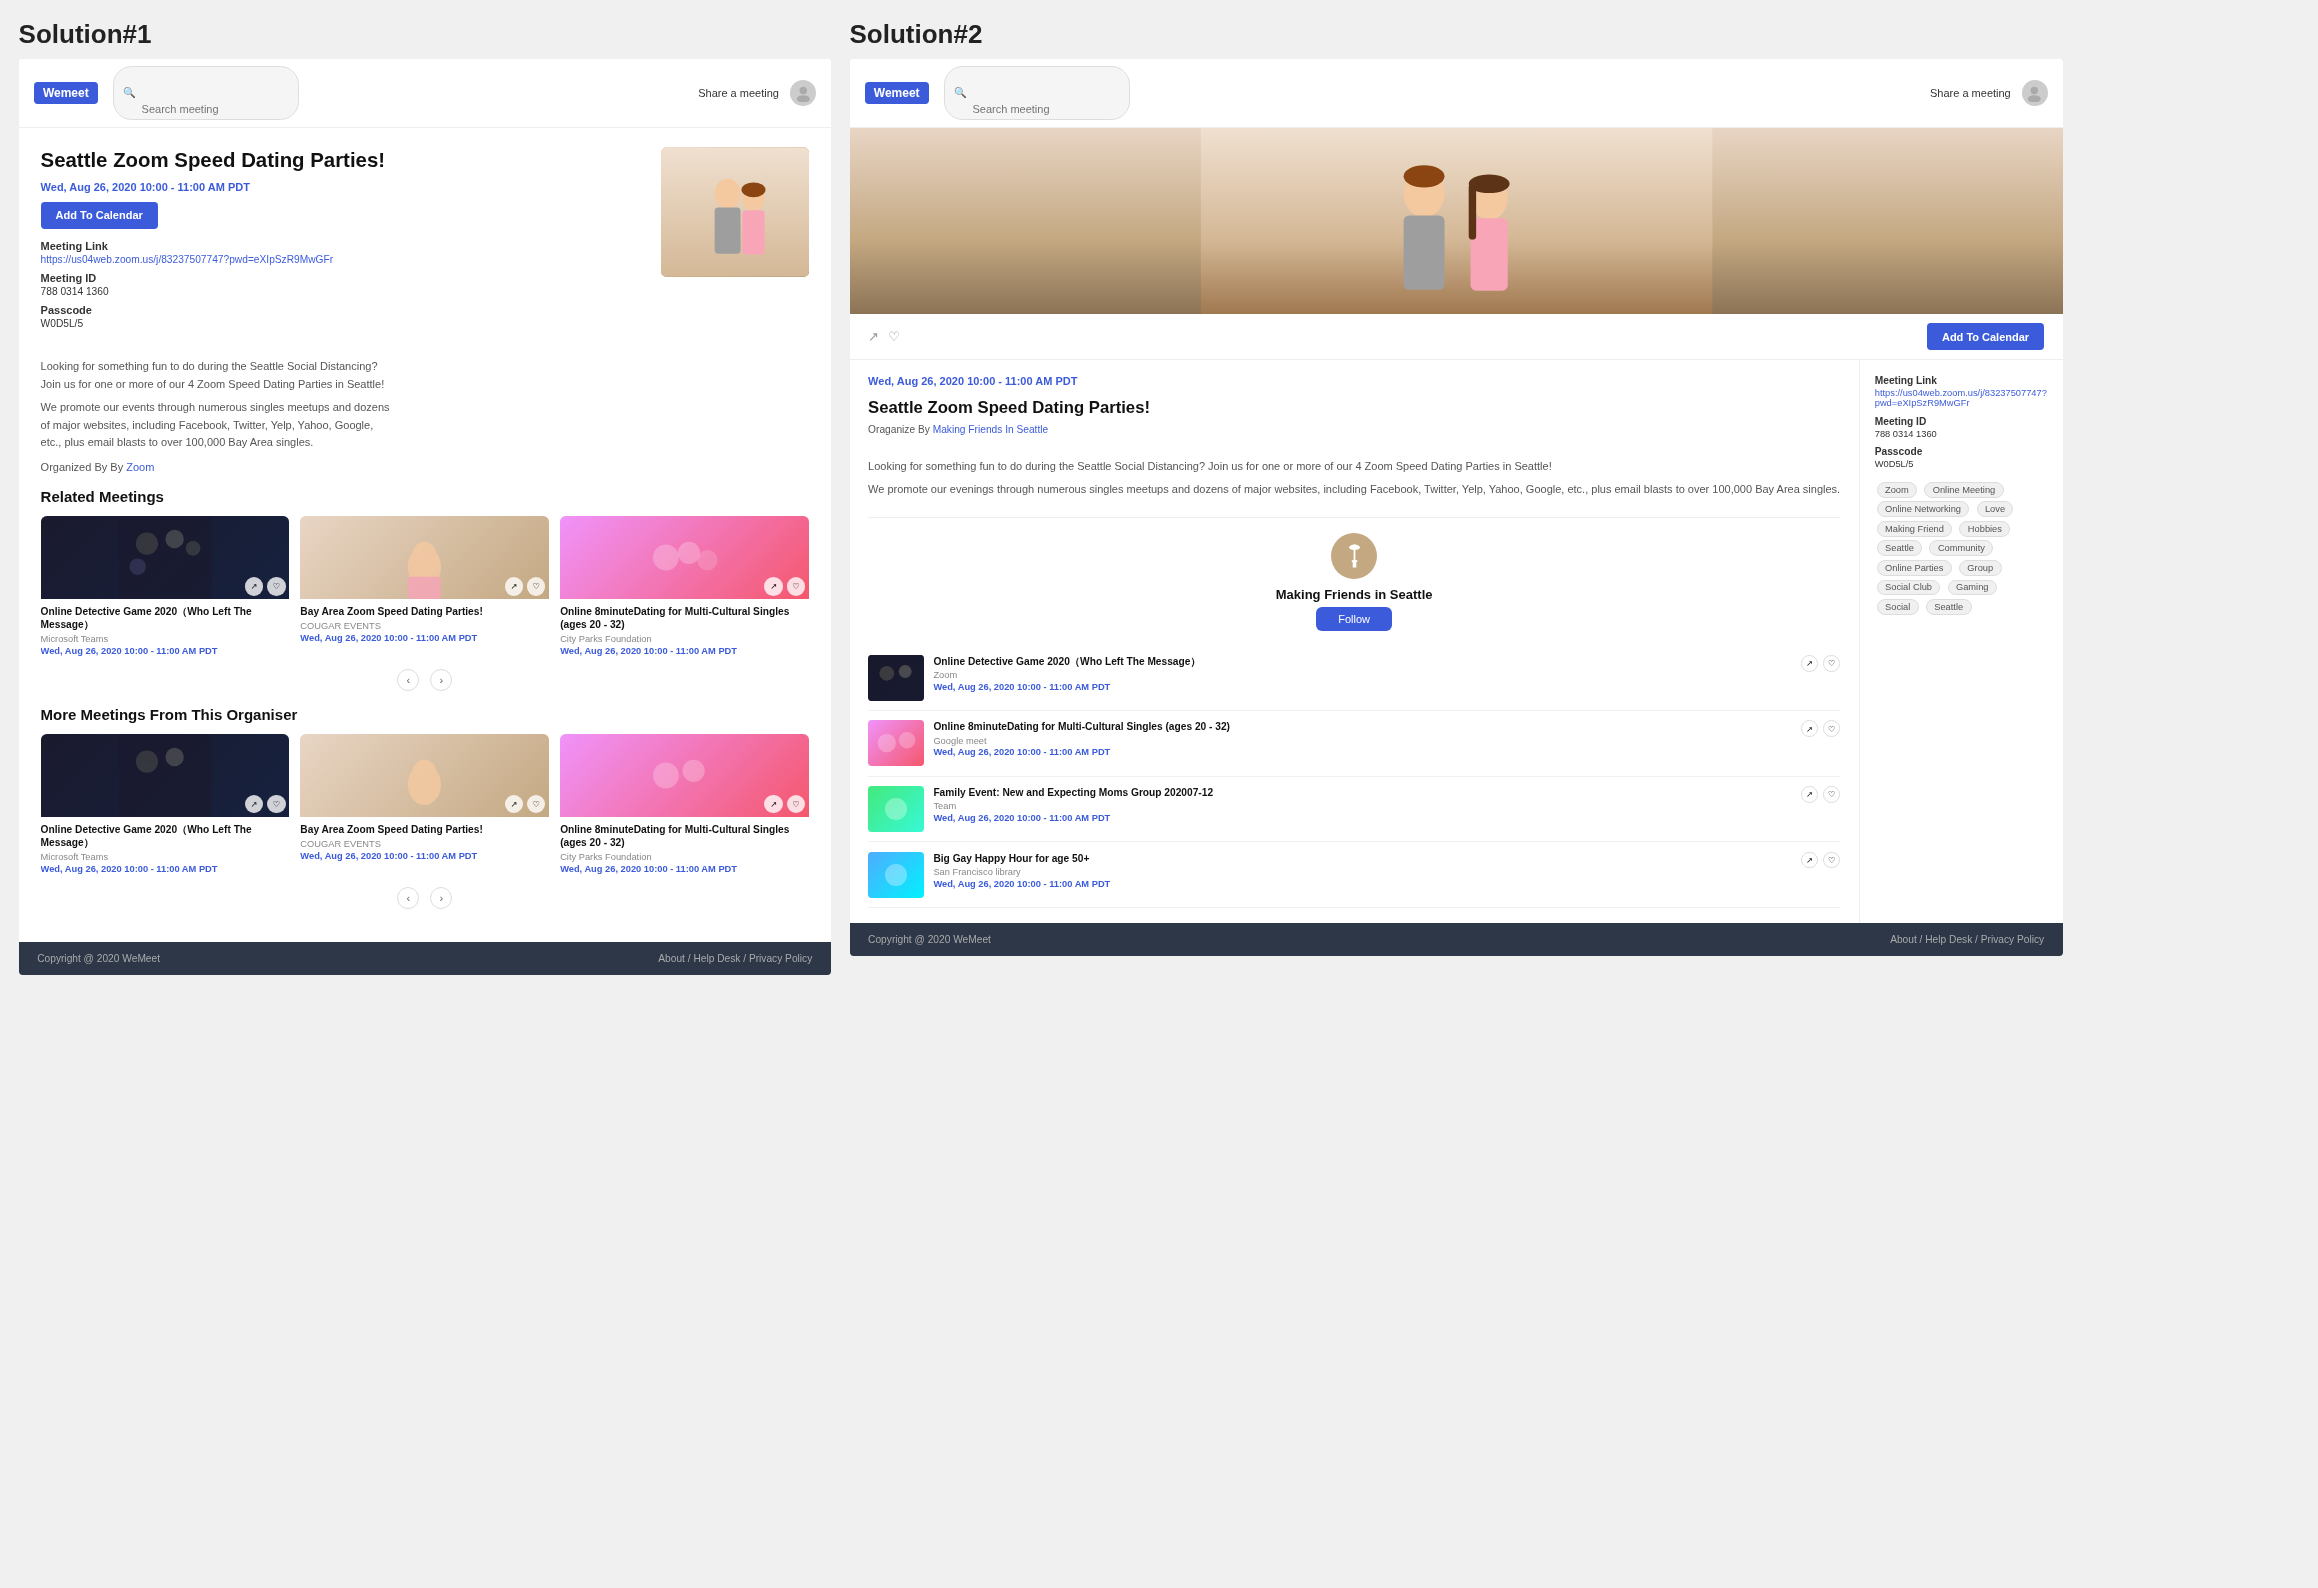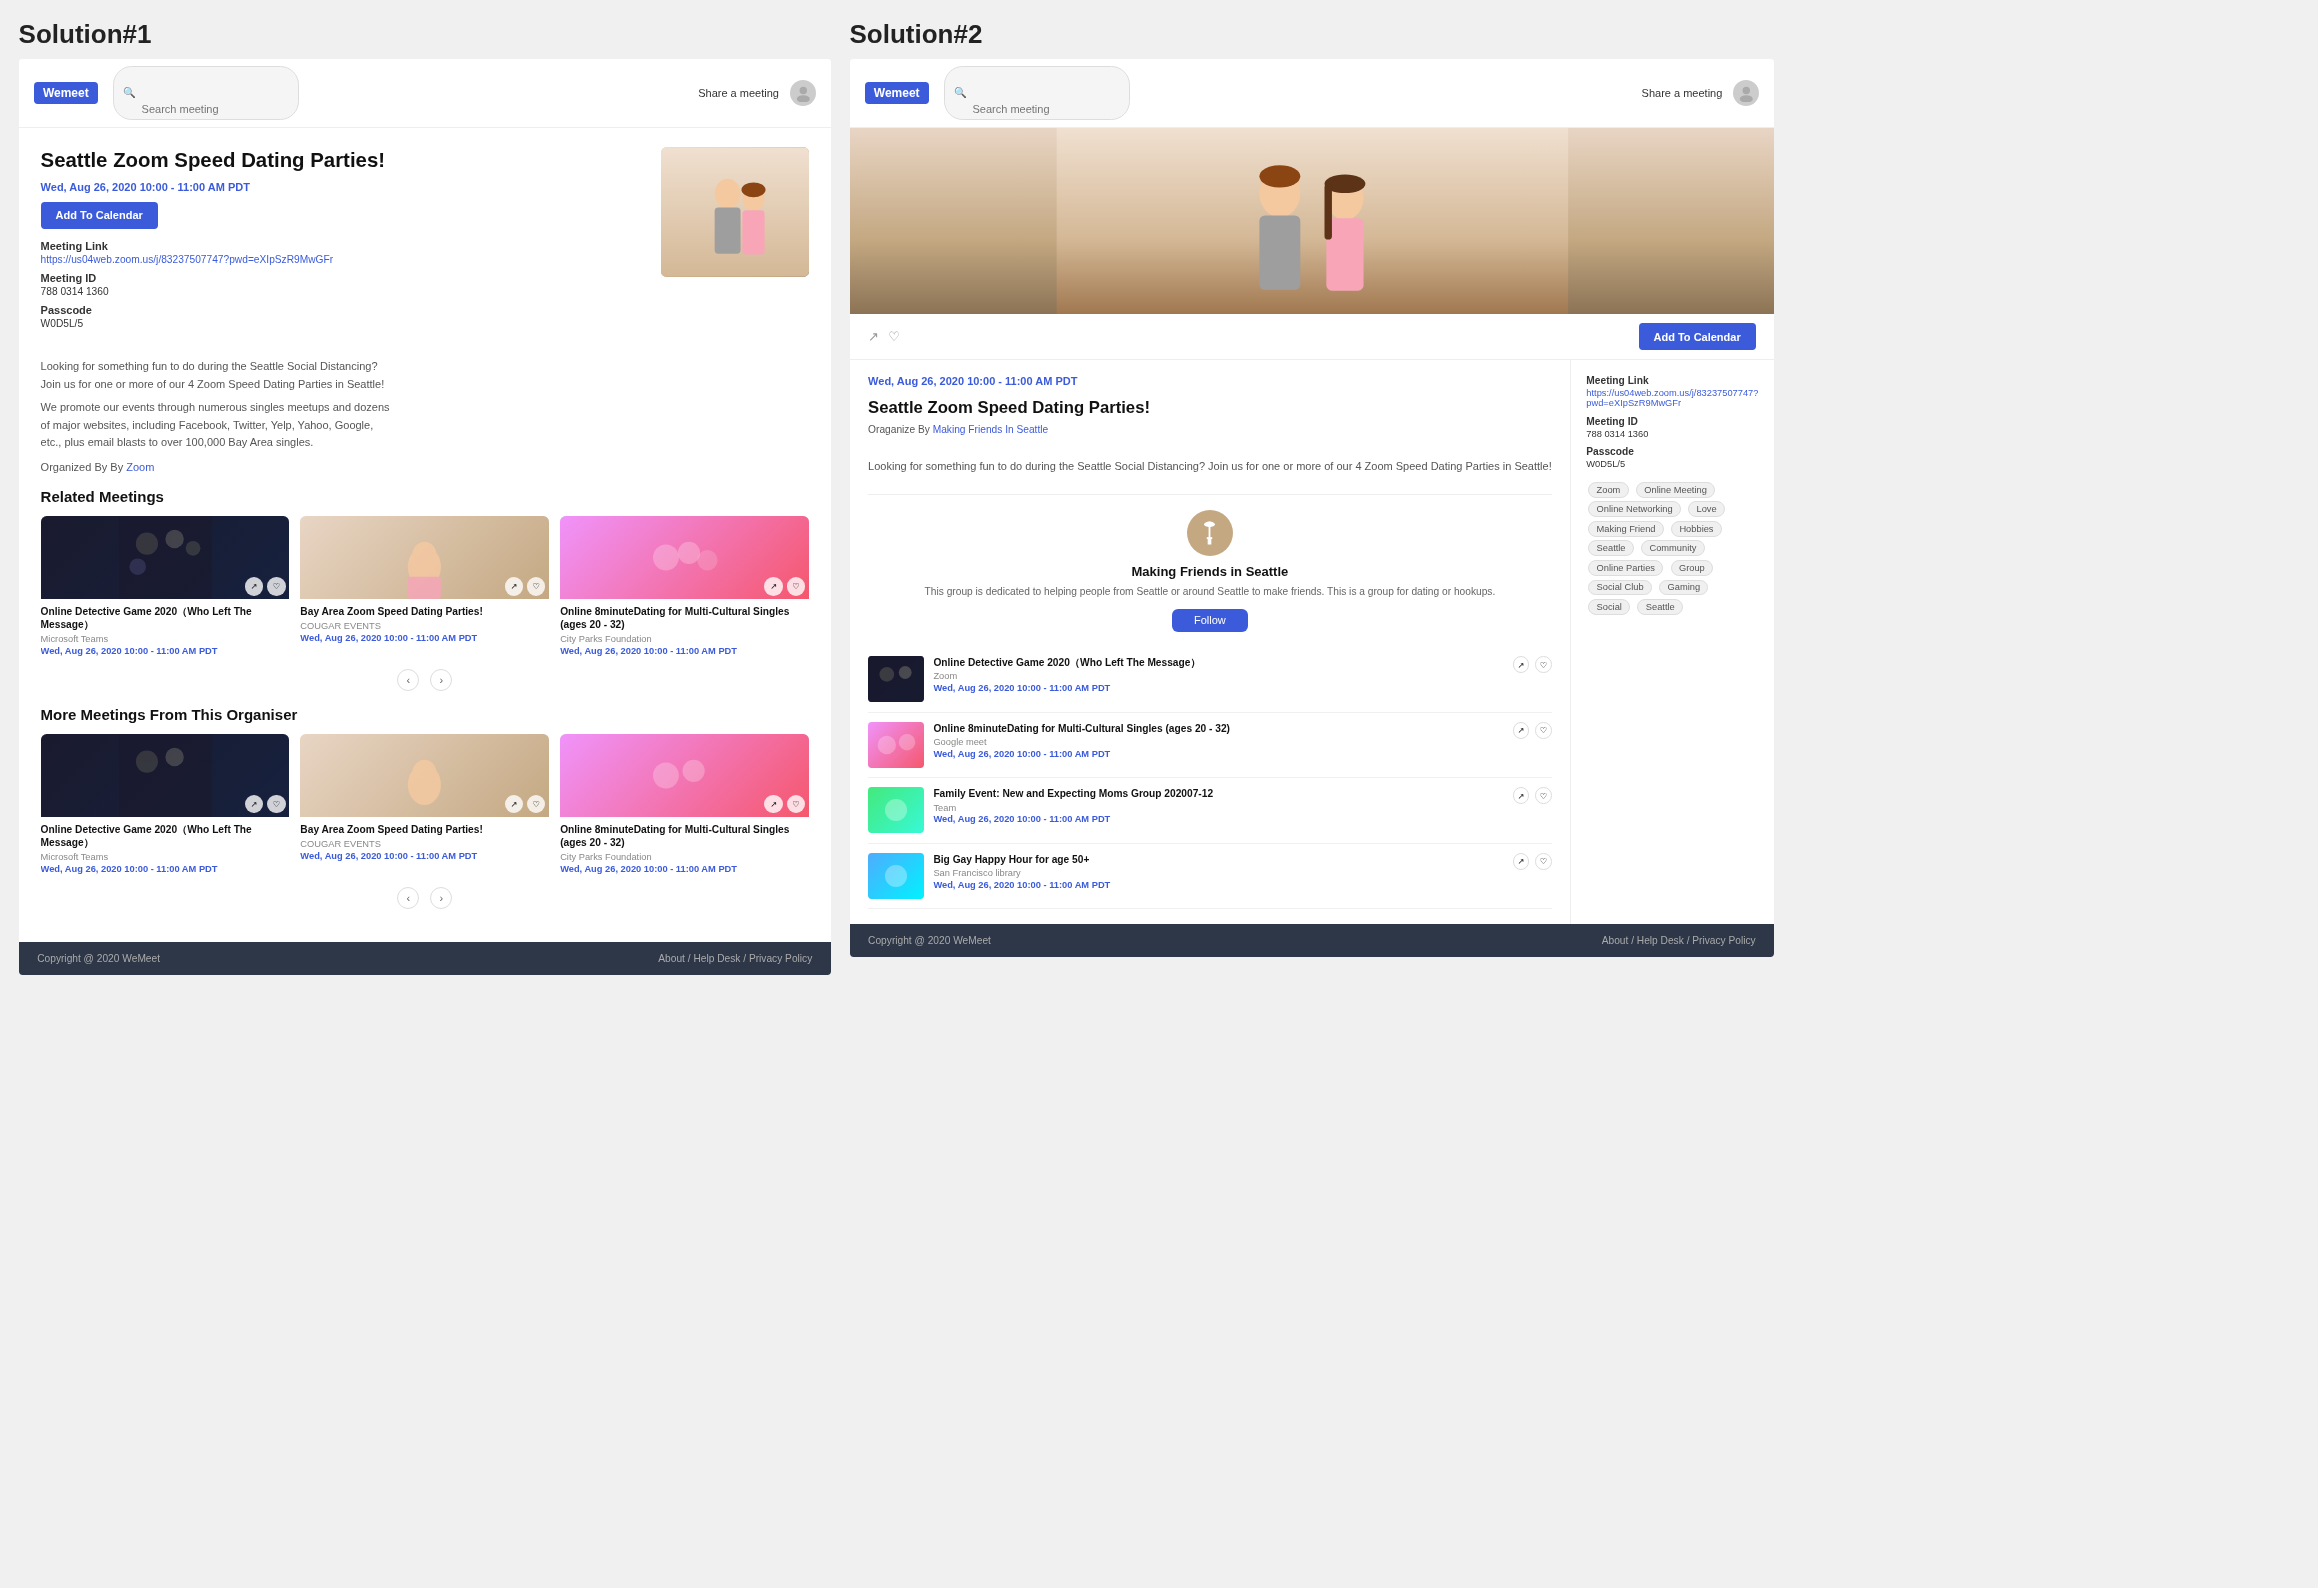--- a/index.html
+++ b/index.html
@@ -788,35 +788,35 @@
       <div class="s2-main">
 
         <div class="s2-left">
           <div class="event-date">Wed, Aug 26, 2020 10:00 - 11:00 AM PDT</div>
           <div class="s2-event-title">Seattle Zoom Speed Dating Parties!</div>
           <div style="font-size:10.2px; color:#555; margin-bottom:23px;">
             <span>Oraganize By</span>
             <a href="#" class="organized-by-link">Making Friends In Seattle</a>
           </div>
           <div class="event-description">Looking for something fun to do during the Seattle Social Distancing? Join us for one or more of our 4 Zoom Speed Dating Parties in Seattle!</div>
+          <div class="event-description" style="margin-top:5.6px;">We promote our evenings through numerous singles meetups and dozens of major websites, including Facebook, Twitter, Yelp, Yahoo, Google, etc., plus email blasts to over 100,000 Bay Area singles.</div>
 
 
           <div class="organizer-section">
             <div class="org-avatar">
               <svg width="33" height="33" viewBox="0 0 36 36">
                 <circle cx="18" cy="18" r="18" fill="#c4a882"></circle>
 
                 <rect x="17" y="5" width="2" height="20" fill="#fff"></rect>
                 <ellipse cx="18" cy="8" rx="6" ry="3" fill="#fff"></ellipse>
                 <rect x="15" y="22" width="6" height="2" fill="#fff"></rect>
                 <rect x="16" y="24" width="4" height="6" fill="#fff"></rect>
               </svg>
             </div>
             <div class="org-name">Making Friends in Seattle</div>
-            <div class="org-desc">This group is dedicated to helping people from Seattle or around Seattle to make friends. This is a group for dating or hookups.</div>
             <button class="btn-follow">Follow</button>
           </div>
 
           <div class="s2-meeting-list">
             <div class="s2-list-item">
               <div class="s2-list-img img-bg-dark">
                 <svg viewBox="0 0 60 50" style="width:100%;height:100%;opacity:0.8">
                     <rect width="60" height="50" fill="#1a1a2e"></rect>
                     <circle cx="20" cy="20" r="8" fill="#444"></circle>
                     <circle cx="40" cy="18" r="7" fill="#555"></circle>

